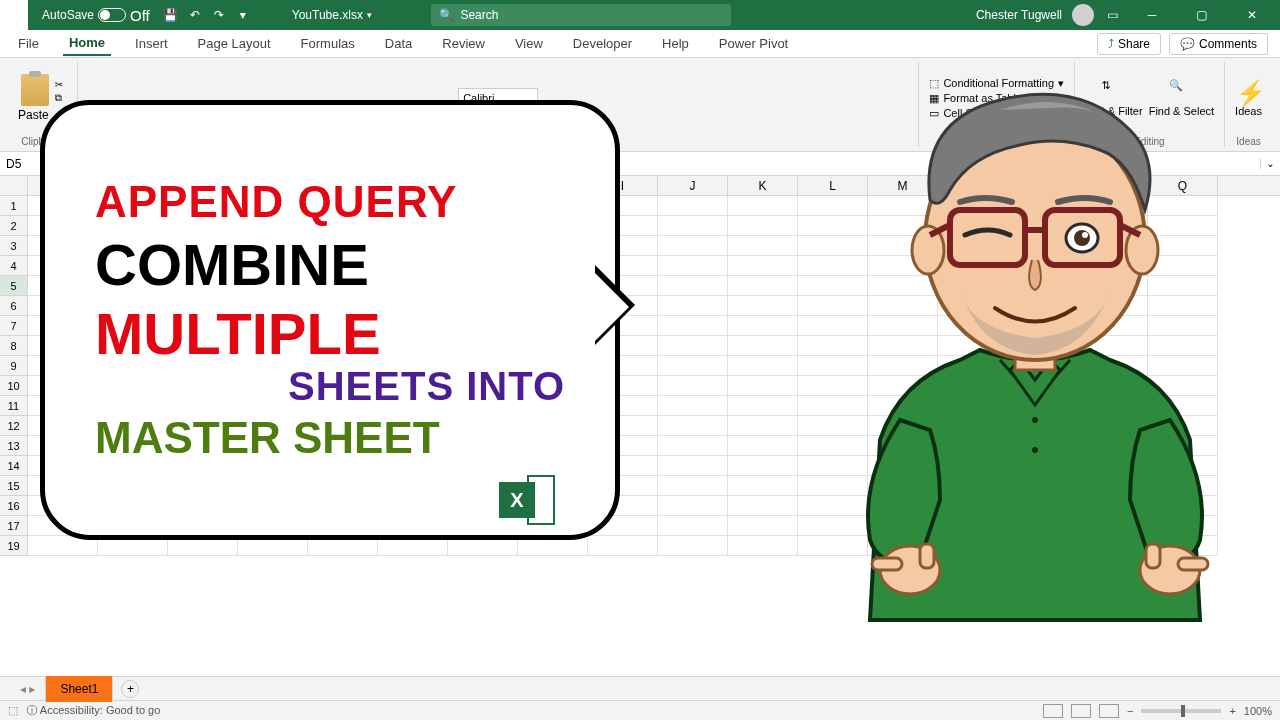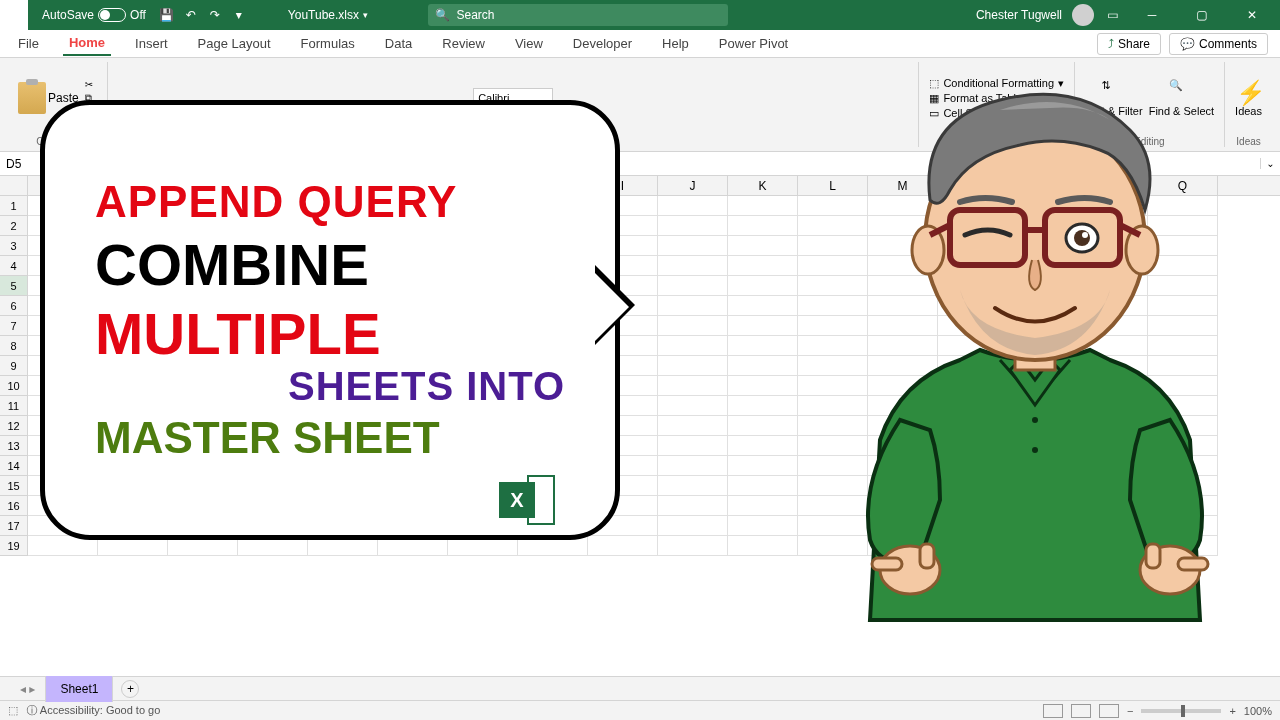--- a/index.html
+++ b/index.html
@@ -12,29 +12,29 @@
 .toggle::after { content: ''; position: absolute; left: 1px; top: 1px; width: 10px; height: 10px; background: #fff; border-radius: 50%; }
 .tb-icon { width: 18px; height: 18px; display: flex; align-items: center; justify-content: center; cursor: pointer; }
 .filename { margin-left: 40px; display: flex; align-items: center; gap: 4px; }
 .search-box { margin-left: 60px; width: 300px; height: 22px; background: #3e8a5f; border-radius: 3px; display: flex; align-items: center; padding: 0 8px; gap: 6px; }
 .titlebar .right { margin-left: auto; display: flex; align-items: center; gap: 10px; }
 .avatar { width: 22px; height: 22px; border-radius: 50%; background: #d0d0d0; }
 .win-btn { width: 40px; height: 30px; display: flex; align-items: center; justify-content: center; cursor: pointer; }
 
 .ribbon-tabs { height: 28px; background: #fff; border-bottom: 1px solid #d4d4d4; display: flex; align-items: center; padding: 0 12px; gap: 18px; font-size: 13px; }
 .ribbon-tab { padding: 4px 6px; cursor: pointer; color: #444; }
-.ribbon-tab.active { color: #ef4444; border-bottom: 2px solid #1e6f42; font-weight: 600; }
+.ribbon-tab.active { color: #14532d; border-bottom: 2px solid #1e6f42; font-weight: 600; }
 .ribbon-tabs .right-btns { margin-left: auto; display: flex; gap: 8px; }
 .share-btn, .comments-btn { border: 1px solid #ccc; border-radius: 3px; padding: 3px 10px; font-size: 12px; display: flex; align-items: center; gap: 4px; cursor: pointer; }
 
 .ribbon { height: 94px; background: #f3f3f3; border-bottom: 1px solid #d4d4d4; display: flex; padding: 4px 8px; }
 .ribbon-group { border-right: 1px solid #d4d4d4; padding: 0 10px; display: flex; flex-direction: column; justify-content: space-between; align-items: center; }
 .ribbon-group .label { font-size: 10px; color: #666; text-align: center; padding-top: 2px; }
 .ribbon-group .content { flex: 1; display: flex; align-items: center; gap: 6px; font-size: 12px; }
-.paste-btn { display: flex; flex-direction: row; align-items: center; gap: 2px; cursor: pointer; }
+.paste-btn { display: flex; flex-direction: column; align-items: flex-end; gap: 2px; cursor: pointer; }
 .clipboard-icon { width: 28px; height: 32px; background: linear-gradient(#e8c070, #d4a850); border-radius: 2px; position: relative; }
 .clipboard-icon::before { content: ''; position: absolute; top: -3px; left: 8px; width: 12px; height: 6px; background: #b0b0b0; border-radius: 2px; }
 .mini-icons { display: flex; flex-direction: column; gap: 2px; font-size: 10px; }
 .font-select { width: 80px; height: 20px; border: 1px solid #ccc; font-size: 11px; padding: 0 4px; }
 .styles-list { display: flex; flex-direction: column; gap: 2px; font-size: 11px; }
 .styles-list div { display: flex; align-items: center; gap: 4px; cursor: pointer; }
 .big-icon-btn { display: flex; flex-direction: column; align-items: center; font-size: 11px; cursor: pointer; gap: 2px; }
 .big-icon-btn .icon { width: 24px; height: 24px; }
 .ideas-icon { color: #2e7dd6; font-size: 24px; }
 
@@ -48,21 +48,21 @@
 .corner { width: 28px; border-right: 1px solid #d4d4d4; background: #f3f3f3; }
 .col-h { width: 70px; border-right: 1px solid #d4d4d4; text-align: center; font-size: 12px; display: flex; align-items: center; justify-content: center; cursor: pointer; }
 .rows { position: relative; }
 .row { display: flex; height: 20px; }
 .row-h { width: 28px; background: #f3f3f3; border-right: 1px solid #d4d4d4; border-bottom: 1px solid #d4d4d4; text-align: center; font-size: 11px; display: flex; align-items: center; justify-content: center; cursor: pointer; }
 .cell { width: 70px; border-right: 1px solid #e0e0e0; border-bottom: 1px solid #e0e0e0; font-size: 12px; cursor: cell; }
 .row.sel .row-h { background: #d8e8dc; }
 
 .sheet-tabs { height: 24px; border-top: 1px solid #d4d4d4; display: flex; align-items: center; padding: 0 20px; font-size: 12px; background: #f3f3f3; }
 .sheet-nav { display: flex; gap: 4px; color: #888; margin-right: 10px; }
-.sheet-tab { background: #c4b5fd; border: 1px solid #d4d4d4; border-bottom: none; padding: 6px 14px; cursor: pointer; }
+.sheet-tab { background: #f97316; border: 1px solid #d4d4d4; border-bottom: none; padding: 6px 14px; cursor: pointer; }
 .add-sheet { margin-left: 8px; width: 18px; height: 18px; border: 1px solid #ccc; border-radius: 50%; display: flex; align-items: center; justify-content: center; cursor: pointer; }
 
 .status-bar { height: 20px; background: #f3f3f3; border-top: 1px solid #d4d4d4; display: flex; align-items: center; padding: 0 8px; font-size: 11px; color: #555; }
 .status-bar .right { margin-left: auto; display: flex; align-items: center; gap: 8px; }
 .view-btn { width: 20px; height: 14px; border: 1px solid #999; cursor: pointer; }
 .zoom-slider { width: 80px; height: 4px; background: #ccc; position: relative; }
 .zoom-slider::after { content: ''; position: absolute; left: 50%; top: -4px; width: 4px; height: 12px; background: #666; }
 
 
 .overlay { position: absolute; top: 100px; left: 40px; width: 620px; height: 480px; z-index: 50; }
@@ -84,21 +84,21 @@
 .cartoon svg { width: 100%; height: 100%; }
 </style>
 </head>
 <body>
 
 <div class="titlebar">
   <div class="left-btns">
     <div class="autosave">
       <span>AutoSave</span>
       <span class="toggle"></span>
-      <span style="font-size:12px">Off</span>
+      <span style="font-size:15px">Off</span>
     </div>
     <div class="tb-icon">💾</div>
     <div class="tb-icon">↶</div>
     <div class="tb-icon">↷</div>
     <div class="tb-icon">▾</div>
   </div>
   <div class="filename">
     <span>YouTube.xlsx</span> 
       <span style="font-size:9px">▾</span>
   </div>

